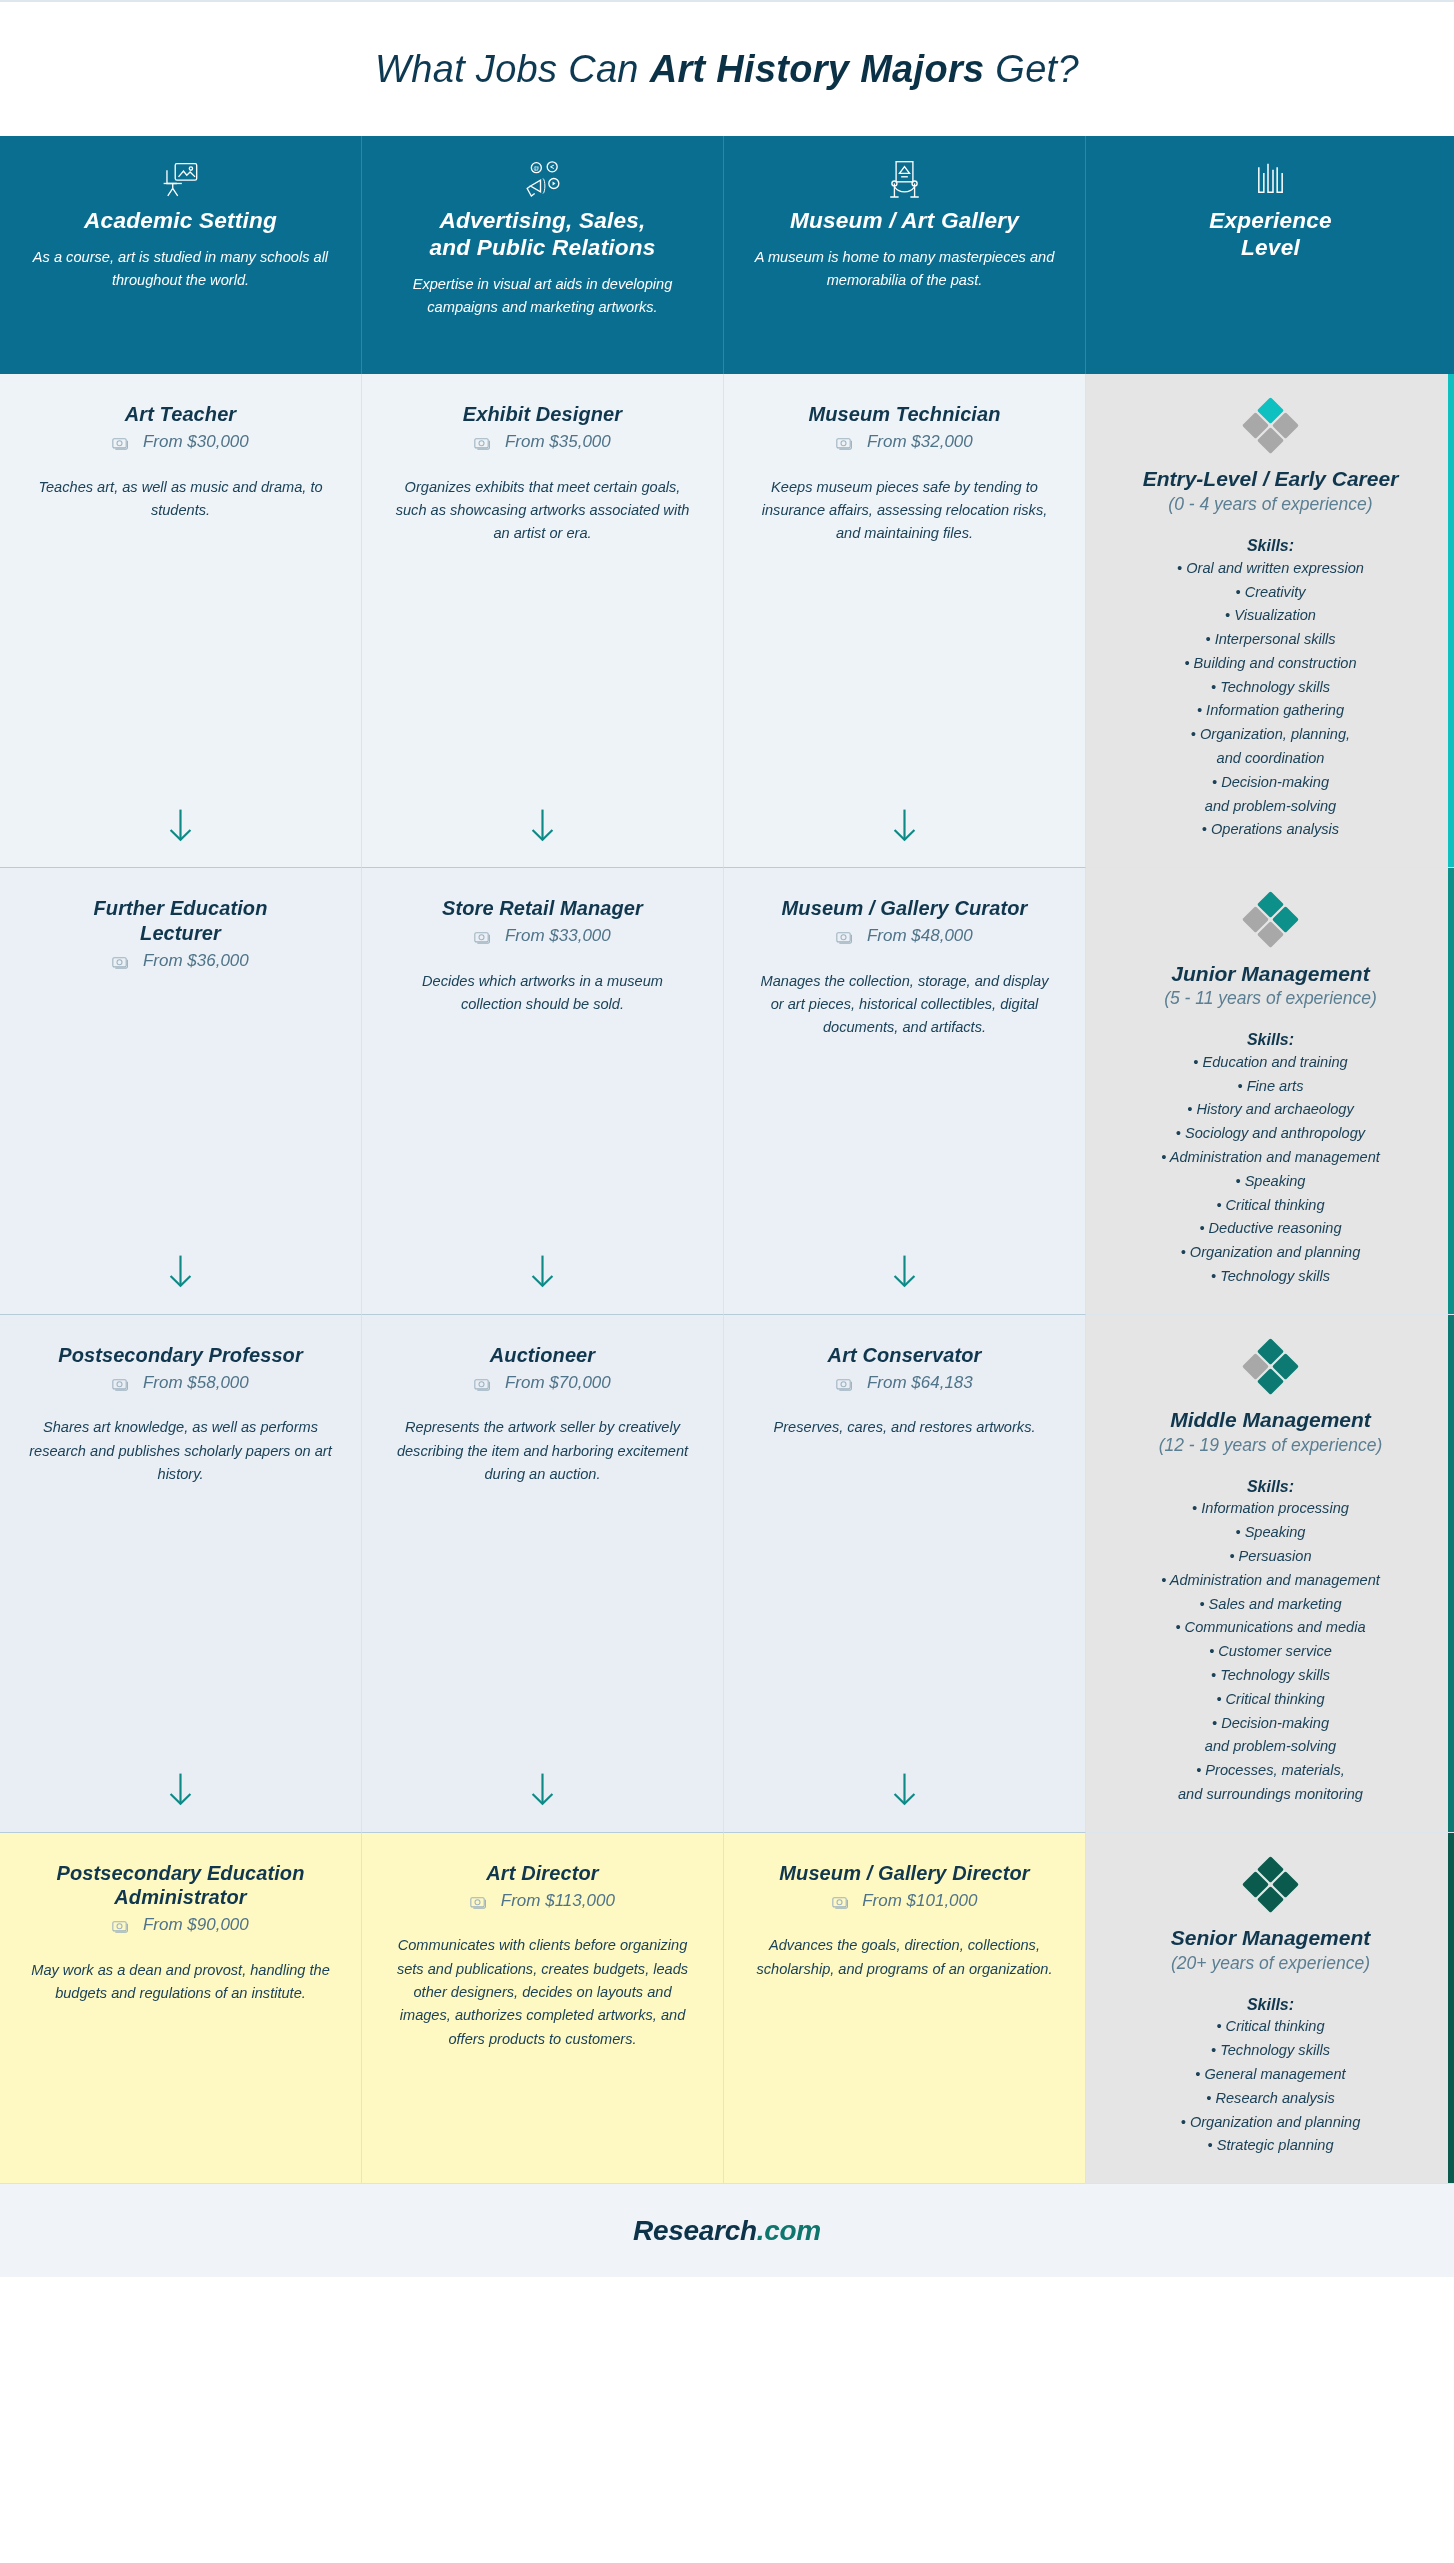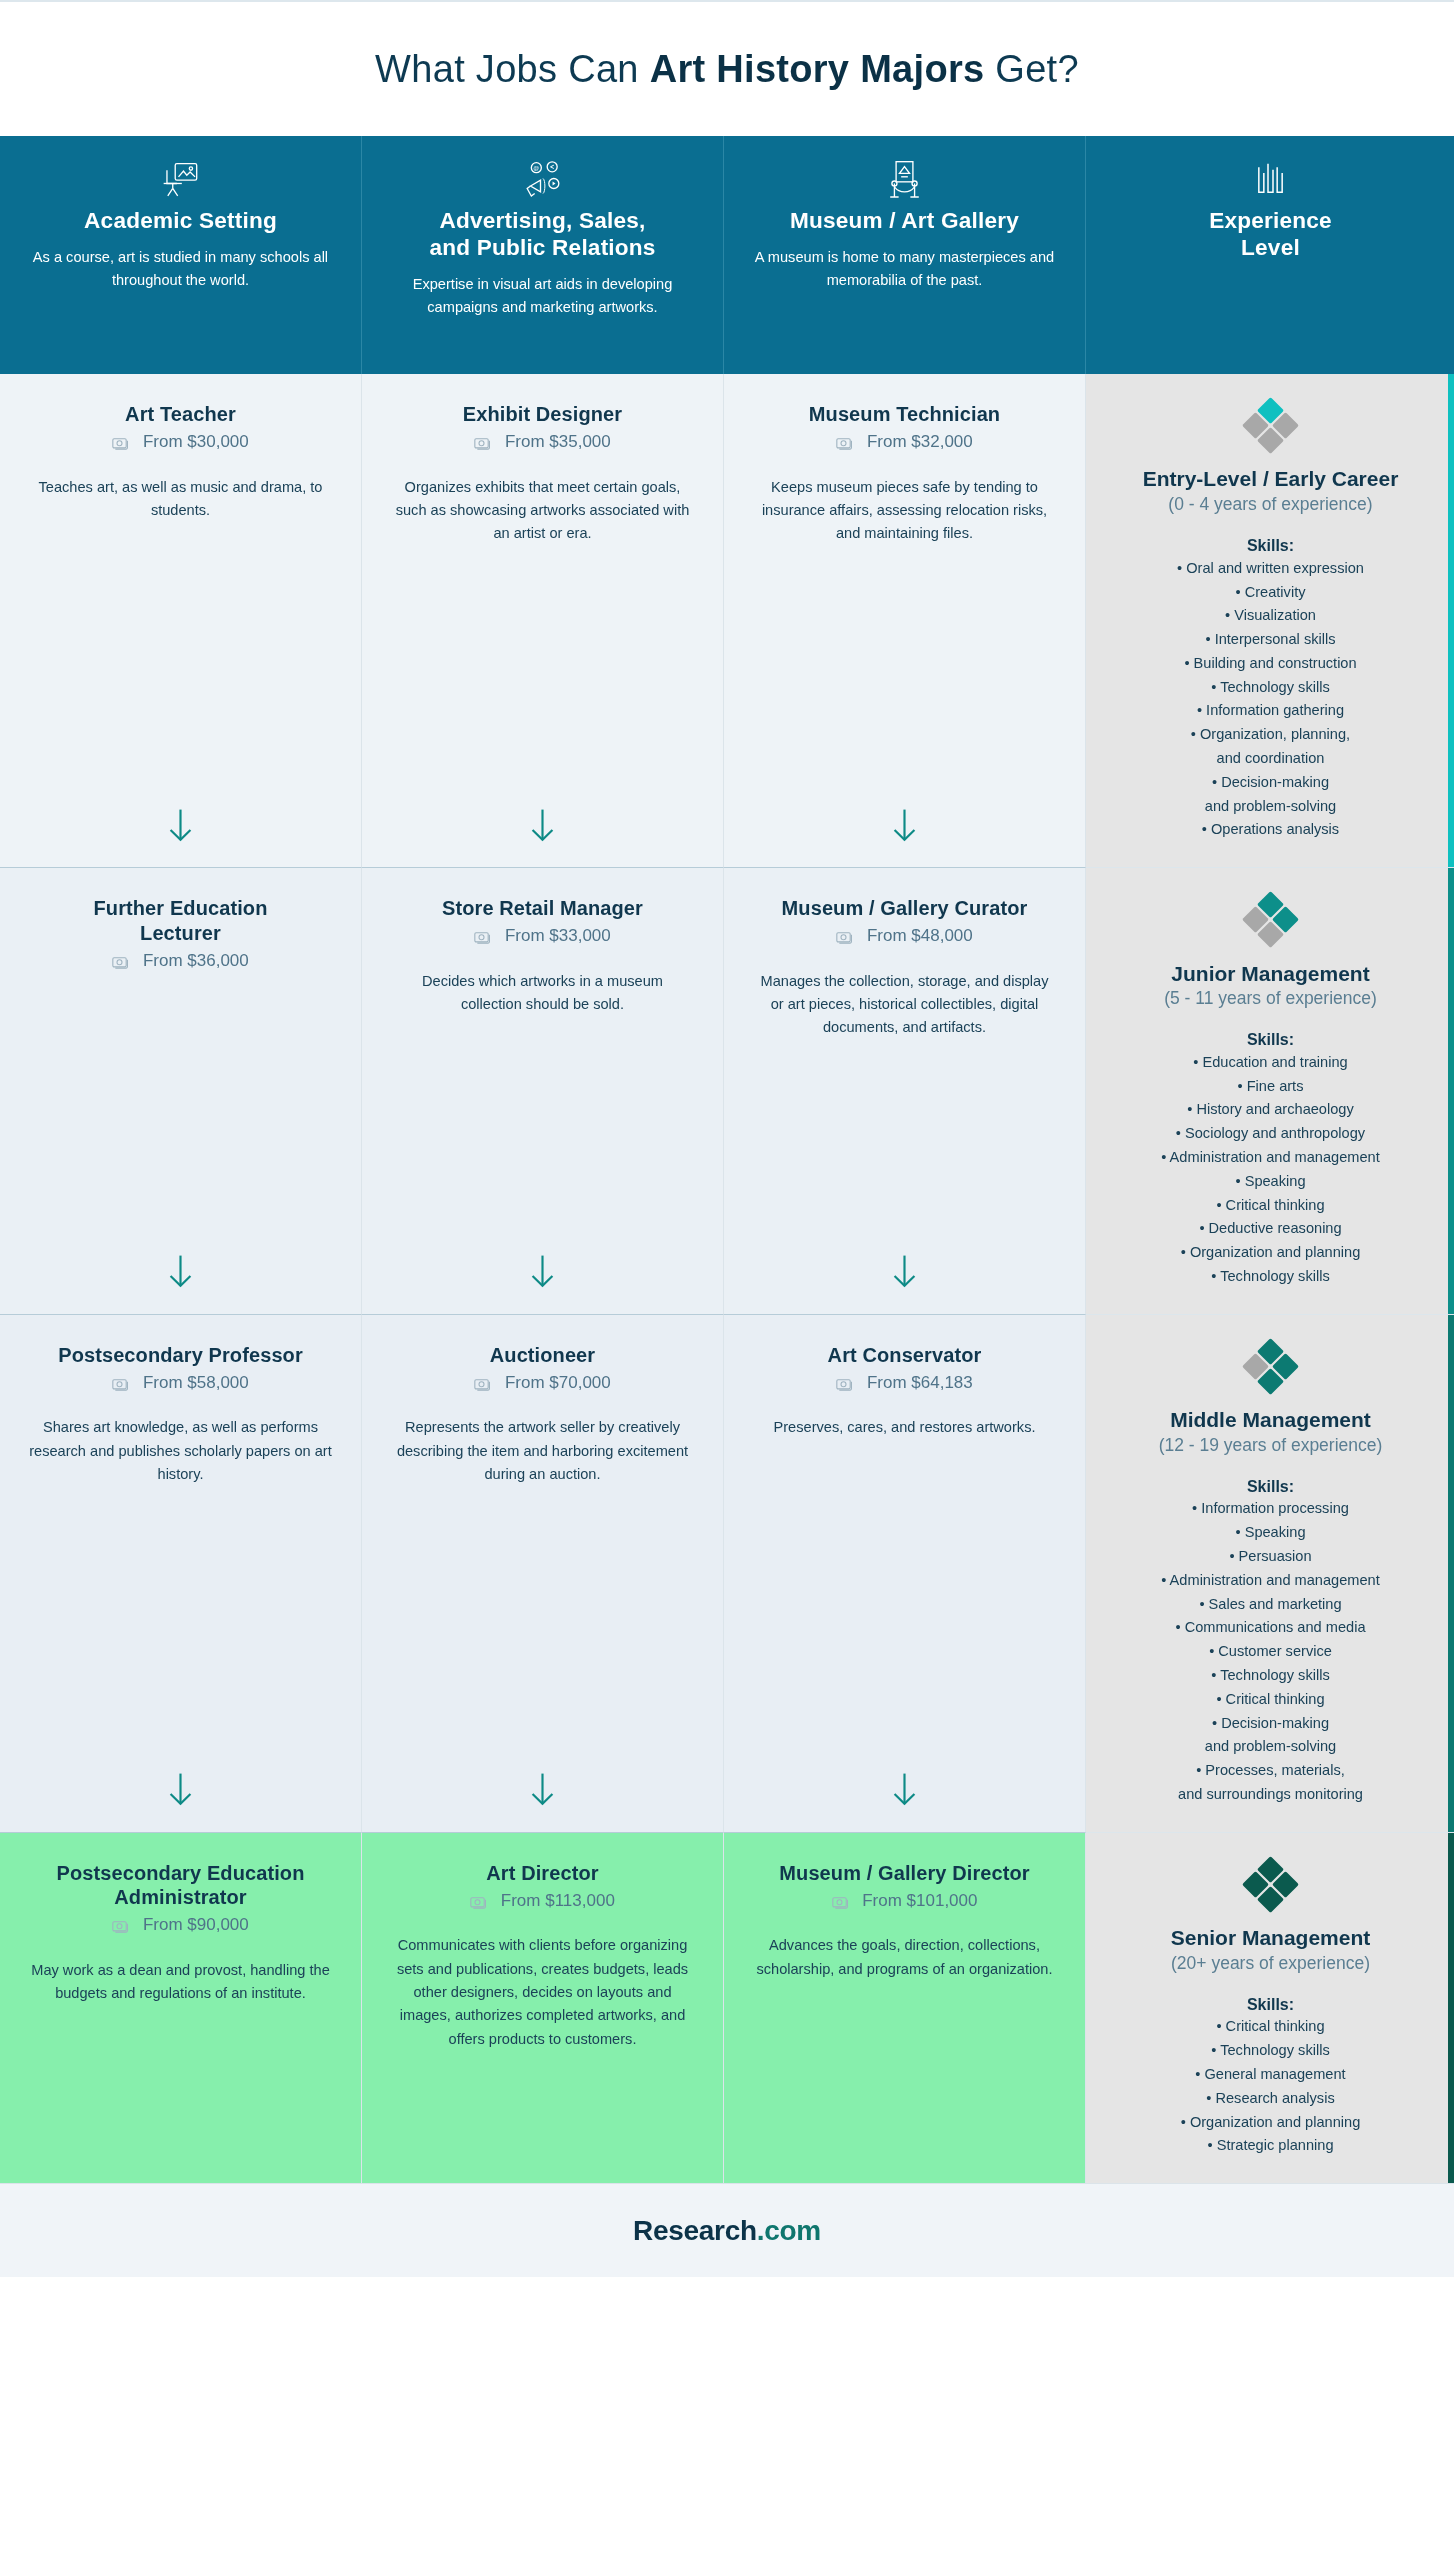--- a/index.html
+++ b/index.html
@@ -3,21 +3,21 @@
 <meta charset="utf-8">
 <style>
   * { box-sizing: border-box; margin: 0; padding: 0; }
   body {
     width: 1454px;
     background: #ffffff;
     font-family: "Liberation Sans", sans-serif;
     color: #12384f;
     -webkit-font-smoothing: antialiased;
   }
-  .page { width: 1454px; position: relative; background:#ffffff; }
+  .page { width: 1454px; position: relative; background:#ffffff;font-style:italic; }
 
   
   .title-bar {
     height: 136px;
     display: flex; align-items: center; justify-content: center;
     background: #ffffff;
     border-top: 2.5px solid #dde7ed;
   }
   .title {
     font-size: 38px;
@@ -54,21 +54,21 @@
     padding: 28px 28px 23.4px 28px;
     text-align: center;
     border-right: 0.8px solid #dbe4ea;
     border-bottom: 0.8px solid #b6ccd8;
     position: relative;
     display: flex; flex-direction: column;
   }
   .r1 .cell { background: #eef3f7; }
   .r2 .cell { background: #eaf0f5; }
   .r3 .cell { background: #e8eef4; }
-  .r4 .cell { background: #86efac; }
+  .r4 .cell { background: #fef9c3; }
   .r4 .cell { border-bottom: none; }
 
   .job-title {
     font-size: 20px; font-weight: 700; color: #10374e; line-height: 1.22;
     letter-spacing: 0.1px;
   }
   .salary {
     font-size: 17px; color: #4f7389; margin-top: 5.8px;
     display: flex; align-items: center; justify-content: center; gap: 14px;
     font-weight: 400;

